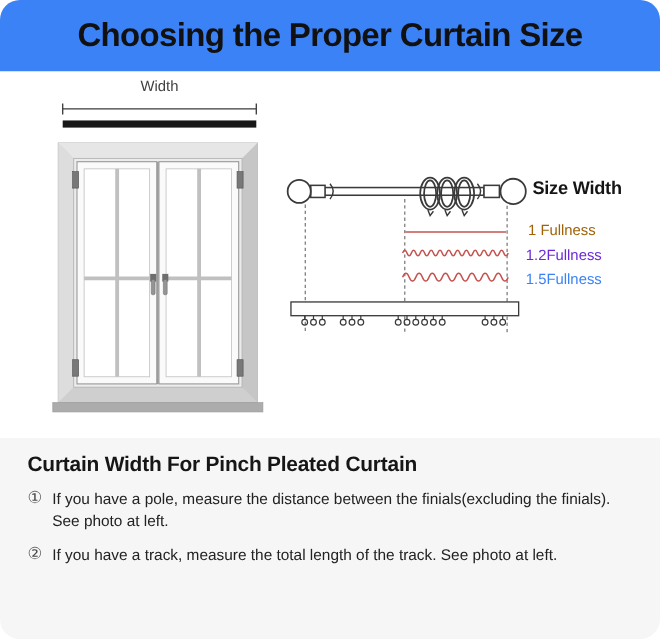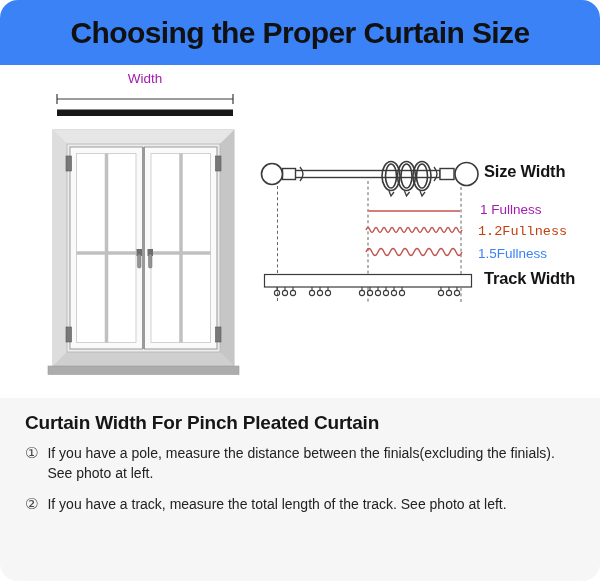--- a/index.html
+++ b/index.html
@@ -12,21 +12,21 @@
   .title-band{
     height:65px;background:#3b82f6;display:flex;align-items:center;justify-content:center;
   }
   .title-band h1{
     margin:0;font-size:30px;font-weight:800;color:#111;letter-spacing:-0.6px;
   }
   
   .diagram-section{position:relative;height:333px;background:#ffffff;}
   .diagram-svg{position:absolute;left:0;top:0;}
   .diag-label{position:absolute;color:#2a2a2a;}
-  .width-label{left:57px;top:6px;width:176px;text-align:center;font-size:13.5px;color:#a21caf;}
+  .width-label{left:57px;top:6px;width:176px;text-align:center;font-size:13.5px;color:#404040;}
   .bold-label{font-weight:700;font-size:16.5px;color:#151515;letter-spacing:-0.2px;}
   .pole-width-label{left:484px;top:97px;}
   .track-width-label{left:484px;top:204px;}
   .fullness-label{font-size:13.5px;}
   .fullness-1{left:480px;top:137px;}
   .fullness-12{left:478px;top:159px;}
   .fullness-15{left:478px;top:181px;}
   
   .text-section{
     height:183px;background:#f6f6f6;padding:14px 39px 0 25px;box-sizing:border-box;
@@ -168,24 +168,23 @@
           <line x1="449" y1="222" x2="449" y2="225"></line>
             <circle cx="449" cy="228" r="2.6"></circle>
           <line x1="457" y1="222" x2="457" y2="225"></line>
             <circle cx="457" cy="228" r="2.6"></circle>
         </g>
       </g>
     </svg>
 
     <div class="diag-label width-label">Width</div>
     <div class="diag-label bold-label pole-width-label">Size Width</div>
-    <div class="diag-label fullness-label fullness-1 accent-red" style="color: #a21caf;">1 Fullness</div>
-    <div class="diag-label fullness-label fullness-12 accent-red" style="color: #c2410c; font-family: Liberation Mono, monospace;">1.2Fullness</div>
+    <div class="diag-label fullness-label fullness-1 accent-red" style="color: #a16207;">1 Fullness</div>
+    <div class="diag-label fullness-label fullness-12 accent-red" style="color: #6d28d9;">1.2Fullness</div>
     <div class="diag-label fullness-label fullness-15 accent-red" style="color: #3b82f6;">1.5Fullness</div>
-    <div class="diag-label bold-label track-width-label">Track Width</div>
   </div>
 
   <div class="text-section">
     <h2>Curtain Width For Pinch Pleated Curtain</h2>
     <div class="tips">
       <div class="tip">
         <span class="marker">①</span>
         <span>If you have a pole, measure the distance between the finials(excluding the finials). See photo at left.</span>
       </div>
       <div class="tip">

